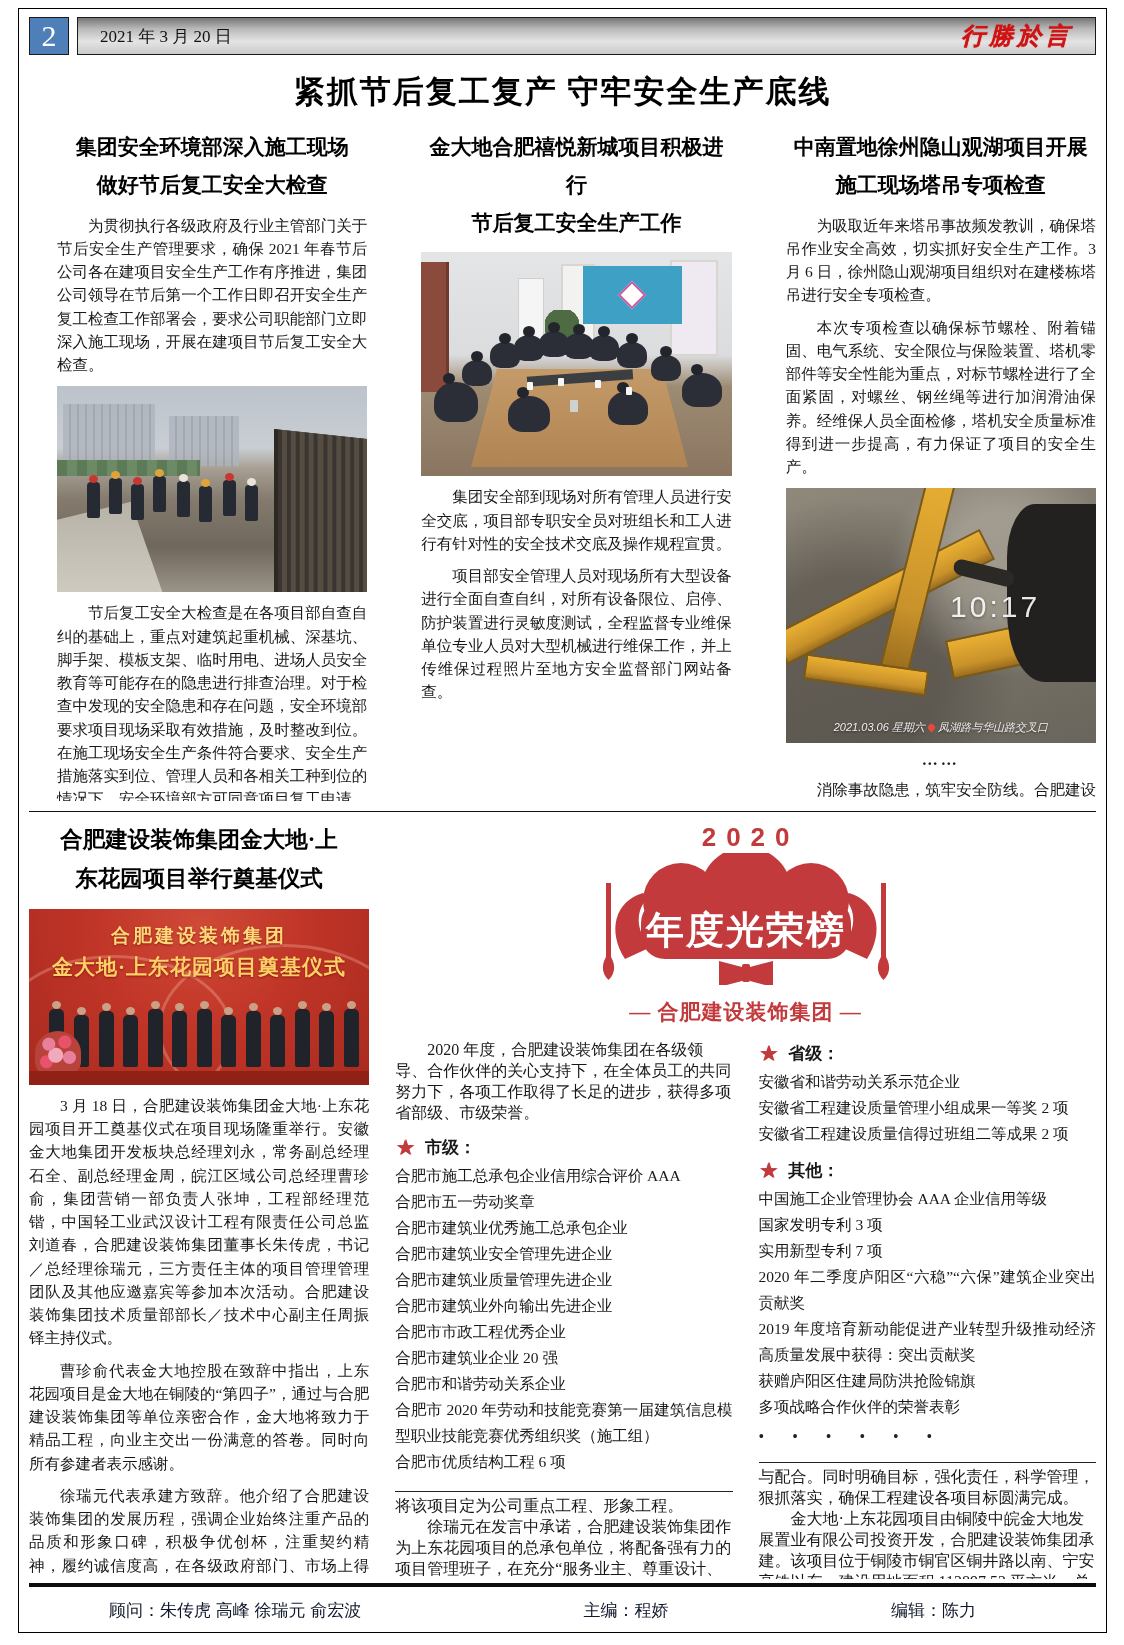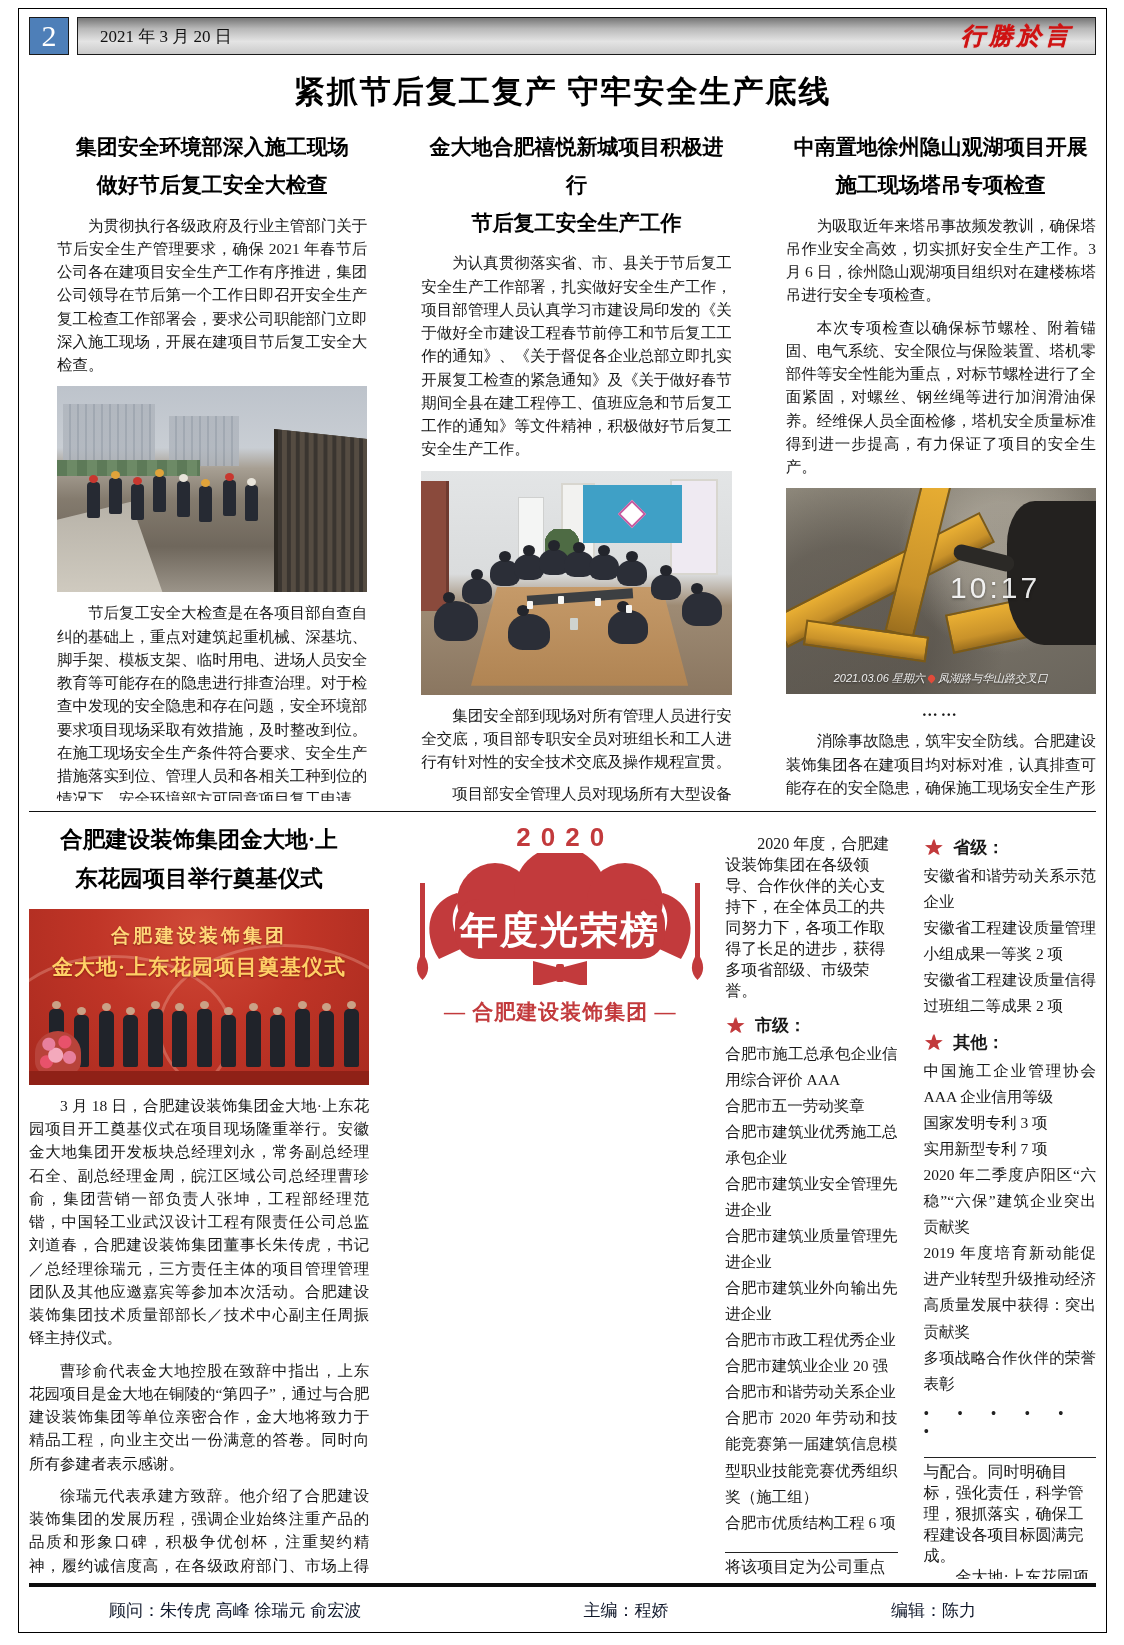--- a/index.html
+++ b/index.html
@@ -65,21 +65,21 @@
   .p2-figs span:nth-child(5){left:38%;top:35%;} .p2-figs span:nth-child(6){left:46%;top:36%;}
   .p2-figs span:nth-child(7){left:54%;top:37%;} .p2-figs span:nth-child(8){left:63%;top:40%;}
   .p2-figs span:nth-child(9){left:74%;top:46%;} .p2-figs span:nth-child(10){left:84%;top:54%;width:40px;height:34px;}
   .p2-figs span:nth-child(11){left:60%;top:62%;width:40px;height:34px;} .p2-figs span:nth-child(12){left:28%;top:64%;width:42px;height:36px;}
   .p2-cups i { position:absolute; width:6px; height:8px; background:#f6f6f4; border-radius:1px; }
   .p2-cups i:nth-child(1){left:34%;top:58%;} .p2-cups i:nth-child(2){left:44%;top:56%;}
   .p2-cups i:nth-child(3){left:56%;top:57%;} .p2-cups i:nth-child(4){left:66%;top:60%;}
   .p2-cups i:nth-child(5){left:48%;top:66%;width:8px;height:12px;background:#cfd3cf;}
 
   
-  .photo3 { height:206px; background:linear-gradient(160deg,#8f897c 0%,#7d776c 45%,#6a655c 100%); }
+  .photo3 { height:255px; background:linear-gradient(160deg,#8f897c 0%,#7d776c 45%,#6a655c 100%); }
   .p3-blur { position:absolute; inset:0; background:radial-gradient(circle at 70% 30%, rgba(220,214,200,.35) 0 18%, transparent 40%), radial-gradient(circle at 20% 70%, rgba(60,55,50,.4) 0 30%, transparent 55%); }
   .p3-beam { position:absolute; background:linear-gradient(180deg,#e9af33,#c9922a 70%,#9c6f1e); border:2px solid #7c5a16; }
   .p3-beam.bm1 { left:-6%; top:36%; width:75%; height:34px; transform:rotate(-27deg); }
   .p3-beam.bm2 { left:38%; top:-8%; width:30px; height:80%; transform:rotate(14deg); }
   .p3-beam.bm3 { left:52%; top:52%; width:60%; height:40px; transform:rotate(-12deg); }
   .p3-beam.bm4 { left:6%; top:68%; width:40%; height:26px; transform:rotate(8deg); }
   .p3-worker { position:absolute; right:-4px; top:6%; width:30%; height:70%; background:#23211f; border-radius:30% 0 0 40%; }
   .p3-arm { position:absolute; right:26%; top:30%; width:20%; height:16px; background:#2b2926; border-radius:8px; transform:rotate(14deg); }
   .p3-time { position:absolute; right:18%; top:40%; font-size:30px; color:rgba(255,255,255,.9); letter-spacing:3px; font-family:"Liberation Sans",sans-serif; text-shadow:0 1px 3px rgba(0,0,0,.4); }
   .p3-caption { position:absolute; left:0; right:0; bottom:8px; text-align:center; font-size:11px; color:rgba(255,255,255,.92); font-family:"Liberation Sans",sans-serif; text-shadow:0 1px 2px rgba(0,0,0,.5);font-style:italic; }
@@ -96,21 +96,21 @@
   .p4-figs span { width:15px; height:58px; background:#20232a; border-radius:5px 5px 2px 2px; position:relative; }
   .p4-figs span::before { content:""; position:absolute; top:-8px; left:3px; width:9px; height:8px; border-radius:50%; background:#caa186; }
   .p4-figs span:nth-child(2n) { height:52px; } .p4-figs span:nth-child(3n) { height:56px; }
   .p4-flowers { position:absolute; left:6px; bottom:10px; width:46px; height:44px; background:radial-gradient(circle at 30% 30%,#e87f9c 0 6px,transparent 7px),radial-gradient(circle at 65% 25%,#e8526b 0 6px,transparent 7px),radial-gradient(circle at 45% 55%,#f3a9bc 0 7px,transparent 8px),radial-gradient(circle at 75% 60%,#e87f9c 0 6px,transparent 7px),radial-gradient(circle at 25% 70%,#e8526b 0 6px,transparent 7px),#b8433a; border-radius:50% 50% 30% 30%; }
   .p4-carpet { position:absolute; left:0; right:0; bottom:0; height:14px; background:#8f2117; }
 
   
   .bottom-section { display:flex; gap:26px; flex:1; overflow:hidden; }
   .bcol-left { flex:1 1 0; min-width:0; }
   .bcol-left .article-title { font-size:22.5px; line-height:1.75; }
-  .b-right { flex:2.06 1 0; min-width:0; display:flex; }
+  .b-right { flex:2.06 1 0; min-width:0; display:flex; flex-direction:column; }
   .honor-head { text-align:center; margin-top:2px; }
   .honor-year { color:#c23a3c; font-weight:700; font-size:26px; letter-spacing:10px; font-family:"Liberation Sans",sans-serif; text-indent:10px; }
   .honor-sub { color:#c23a3c; font-weight:700; font-size:21px; margin-top:13px; letter-spacing:1px; }
   .honor-cols { display:flex; gap:26px; margin-top:10px; flex:1; overflow:hidden; }
   .hcol { flex:1 1 0; min-width:0; display:flex; flex-direction:column; }
   .label-row { display:flex; align-items:center; margin:12px 0 4px; }
   .star-icon { color:#c23a3c; font-size:22px; margin-right:10px; line-height:1; text-shadow:1px 0 0 #c23a3c; }
   .label-text { font-weight:700; font-size:17px; }
   .honor-list div { font-size:15.5px; line-height:1.68; text-align:justify; }
   .dots-row { font-size:16px; letter-spacing:12px; margin-top:8px; color:#222; }
@@ -163,21 +163,20 @@
         </div>
         <p class="indent">节后复工安全大检查是在各项目部自查自纠的基础上，重点对建筑起重机械、深基坑、脚手架、模板支架、临时用电、进场人员安全教育等可能存在的隐患进行排查治理。对于检查中发现的安全隐患和存在问题，安全环境部要求项目现场采取有效措施，及时整改到位。在施工现场安全生产条件符合要求、安全生产措施落实到位、管理人员和各相关工种到位的情况下，安全环境部方可同意项目复工申请，否则一律不同意复工。</p>
 
       </div>
 
       <div class="col">
         <div class="article-title">
           <div>金大地合肥禧悦新城项目积极进行</div>
           <div>节后复工安全生产工作</div>
         </div>
-        <p class="indent">为认真贯彻落实省、市、县关于节后复工安全生产工作部署，扎实做好安全生产工作，项目部管理人员认真学习市建设局印发的《关于做好全市建设工程春节前停工和节后复工工作的通知》、《关于督促各企业总部立即扎实开展复工检查的紧急通知》及《关于做好春节期间全县在建工程停工、值班应急和节后复工工作的通知》等文件精神，积极做好节后复工安全生产工作。</p>
         <div class="photo photo2">
           <div class="p2-door"></div>
           <div class="p2-poster pa"></div>
           <div class="p2-poster pb"></div>
           <div class="p2-banner"></div>
           <div class="p2-ac"></div>
           <div class="p2-plant"></div>
           <div class="p2-table"></div>
           <div class="p2-runner"></div>
           <div class="p2-figs">
@@ -330,20 +329,21 @@
             <div class="label-row">
               <span class="star-icon">★</span>
               <span class="label-text">其他：</span>
             </div>
             <div class="honor-list">
                 <div>中国施工企业管理协会 AAA 企业信用等级</div>
                 <div>国家发明专利 3 项</div>
                 <div>实用新型专利 7 项</div>
                 <div>2020 年二季度庐阳区“六稳”“六保”建筑企业突出贡献奖</div>
                 <div>2019 年度培育新动能促进产业转型升级推动经济高质量发展中获得：突出贡献奖</div>
+                <div>获赠庐阳区住建局防洪抢险锦旗</div>
                 <div>多项战略合作伙伴的荣誉表彰</div>
               </div>
             <div class="dots-row">• • • • • •</div>
             <hr class="hdivider">
             <p>与配合。同时明确目标，强化责任，科学管理，狠抓落实，确保工程建设各项目标圆满完成。</p>
             <p class="indent">金大地·上东花园项目由铜陵中皖金大地发展置业有限公司投资开发，合肥建设装饰集团承建。该项目位于铜陵市铜官区铜井路以南、宁安高铁以东，建设用地面积 112897.52 平方米，总建筑面积约 257706 ㎡，以住宅、商业和配套设施等为主。</p>
           </div>
         </div>
       </div>
     </div>

